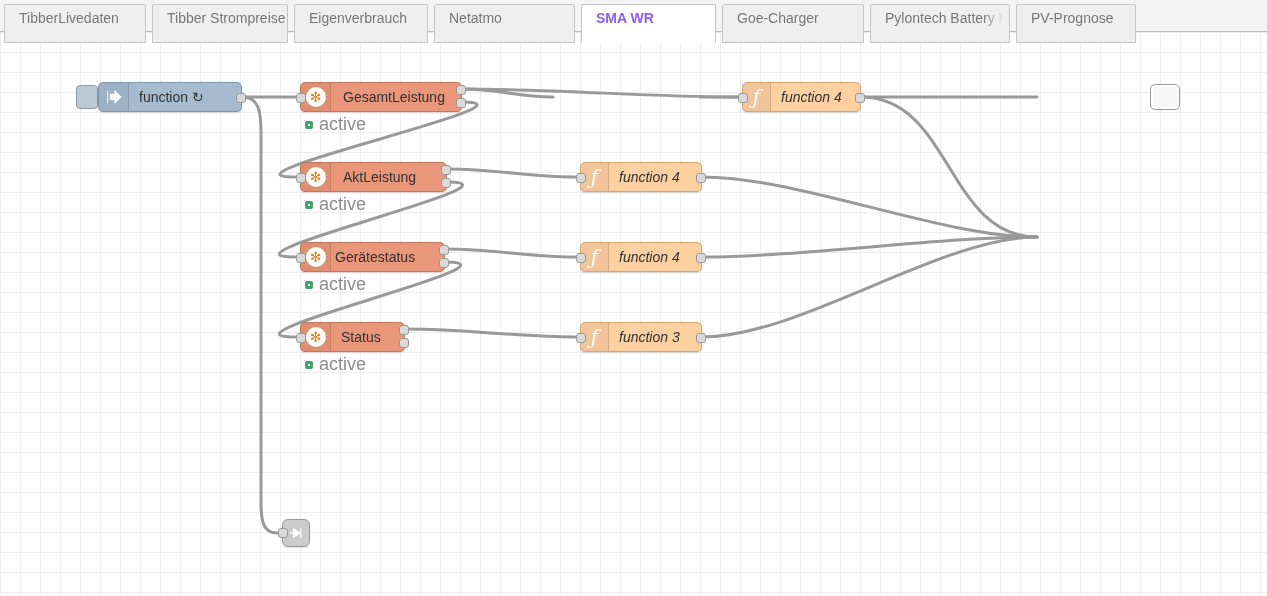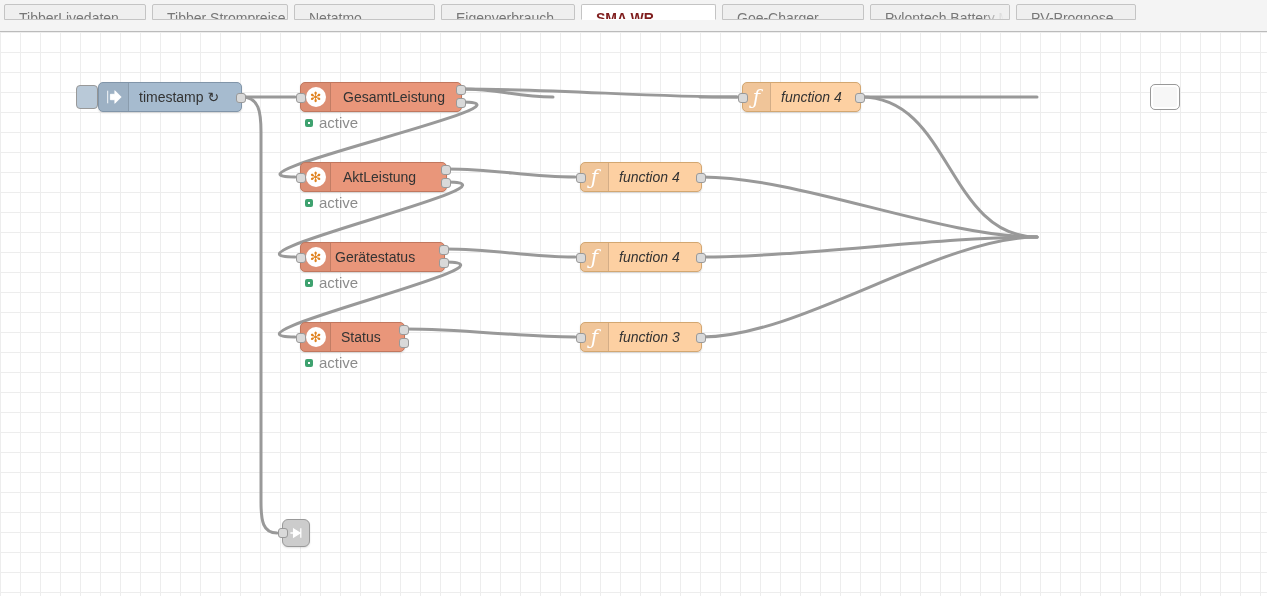--- a/index.html
+++ b/index.html
@@ -3,25 +3,25 @@
 <meta charset="utf-8">
 <style>
   * { margin:0; padding:0; box-sizing:border-box; }
   html,body { width:1267px; height:596px; overflow:hidden; background:#fff;
     font-family:"Liberation Sans","DejaVu Sans",sans-serif; }
 
   
   .tabbar { position:absolute; top:0; left:0; width:1267px; height:32px;
     background:#f4f4f4; border-bottom:1px solid #bbb;
     display:flex; padding:4px 0 0 4px; gap:6px; }
-  .tab { position:relative; height:16px; background:#efefef;
+  .tab { position:relative; height:39px; background:#efefef;
     border:1px solid #c4c4c4; border-radius:2px 2px 0 0;
     font-size:14px; color:#777; line-height:26px; padding:0 6px 0 14px;
     white-space:nowrap; overflow:hidden; flex:none; z-index:2; }
-  .tab.active { background:#fff; color:#7f1d1d; font-weight:bold;
+  .tab.active { background:#fff; color:#8b5cf6; font-weight:bold;
     border-bottom-color:#fff; }
   .tab.fade::after { content:""; position:absolute; right:0; top:0; bottom:0;
     width:26px; background:linear-gradient(90deg, rgba(239,239,239,0), #efefef 80%); }
 
   
   .canvas { position:absolute; top:32px; left:0; width:1267px; height:564px;
     background-color:#fff;
     background-image:
       linear-gradient(#ededed 1px, transparent 1px),
       linear-gradient(90deg, #ededed 1px, transparent 1px);
@@ -52,37 +52,37 @@
     border:1px solid #999; border-radius:3px; z-index:3; }
 
   .inject-btn { position:absolute; width:22px; height:24px; background:#b9c9d8;
     border:1px solid #999; border-radius:4px; z-index:2; }
 
   .dbg-toggle { position:absolute; width:30px; height:26px; background:#f7f7f7;
     border:1px solid #999; border-radius:5px; z-index:1;
     box-shadow:inset 0 0 0 2px #fff; }
 
   .nstatus { position:absolute; display:flex; align-items:center;
-    font-size:15px; color:#8c8c8c; z-index:2;text-align:right; }
+    font-size:18px; color:#8c8c8c; z-index:2;text-align:right; }
   .ring { width:8px; height:8px; border:3px solid #3ea26f; border-radius:2px;
     background:#fff; margin-right:6px; }
 
   .mod-circle { width:20px; height:20px; border-radius:50%; background:#fff;
     color:#e0831f; font-size:14px; font-weight:bold; line-height:20px; text-align:center; }
   .f-glyph { font-family:"DejaVu Serif",serif; font-style:italic; font-size:20px;
     color:#fff; line-height:26px; }
 </style>
 </head>
 <body>
 
 <div class="tabbar">
   <div class="tab" style="width:142px">TibberLivedaten</div>
   <div class="tab" style="width:136px">Tibber Strompreise</div>
+  <div class="tab" style="width:134px">Eigenverbrauch</div>
   <div class="tab" style="width:141px">Netatmo</div>
-  <div class="tab" style="width:134px">Eigenverbrauch</div>
   <div class="tab active" style="width:135px">SMA WR</div>
   <div class="tab" style="width:142px">Goe-Charger</div>
   <div class="tab fade" style="width:140px">Pylontech Battery M</div>
   <div class="tab" style="width:120px">PV-Prognose</div>
 </div>
 
 <div class="canvas">
 
   <svg class="wires" width="1267" height="564">
     <path d="M242,65 C262,65 275,65 295,65"></path>
@@ -103,21 +103,21 @@
     <path d="M702,305 C800,305 940,205 1037,205"></path>
   </svg>
 
   <div class="inject-btn" style="left:76px;top:53px"></div>
   <div class="node inject" style="left:98px;top:50px;width:144px">
     <div class="icon-region icon-left">
       <svg width="18" height="18" viewBox="0 0 20 20">
           <path d="M3 3 v14 M6 7 h5 V3 l7 7 -7 7 v-4 H6 z" fill="#fff" stroke="#fff" stroke-width="1"></path>
         </svg>
     </div>
-    <div class="label" style="left:40px">timestamp ↻</div>
+    <div class="label" style="left:40px">function ↻</div>
     <div class="port" style="right:-5px;top:10px"></div>
   </div>
 
   <div class="node modbus" style="left:300px;top:50px;width:162px">
     <div class="icon-region icon-left">
       <div class="mod-circle">✻</div>
     </div>
     <div class="label" style="left:42px">GesamtLeistung</div>
     <div class="port" style="left:-5px;top:10px"></div>
     <div class="port" style="right:-5px;top:2px"></div>

